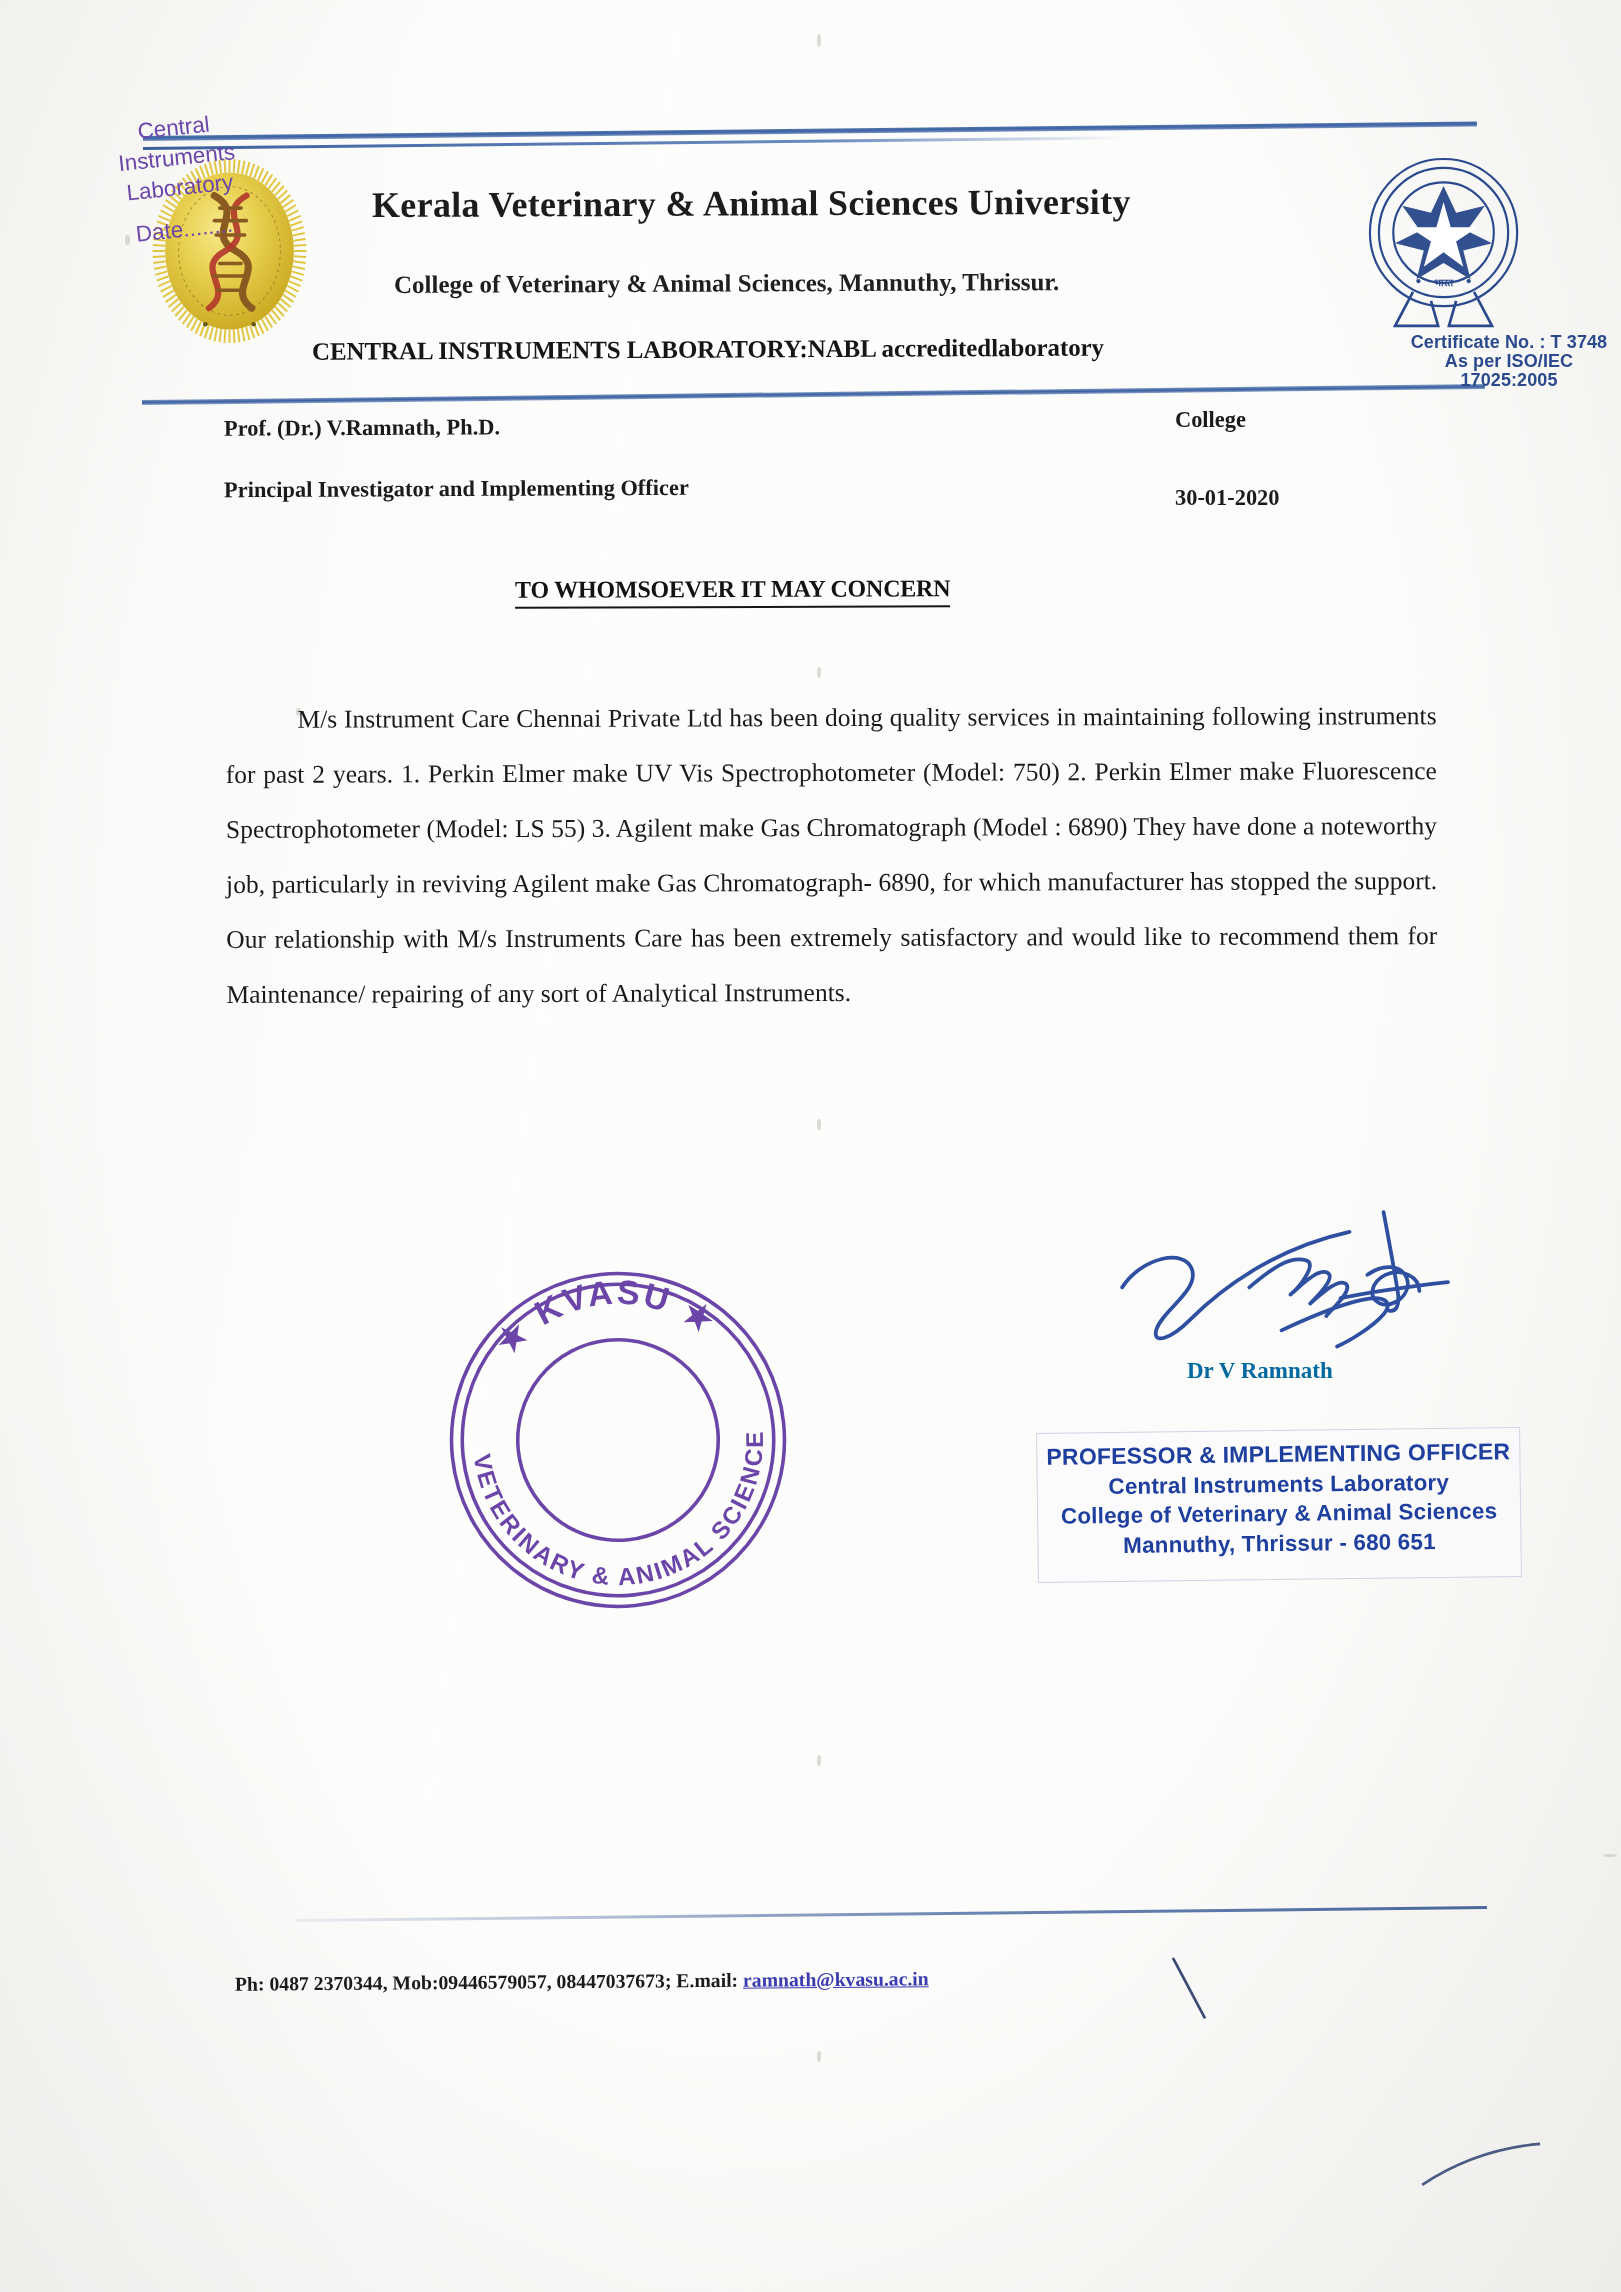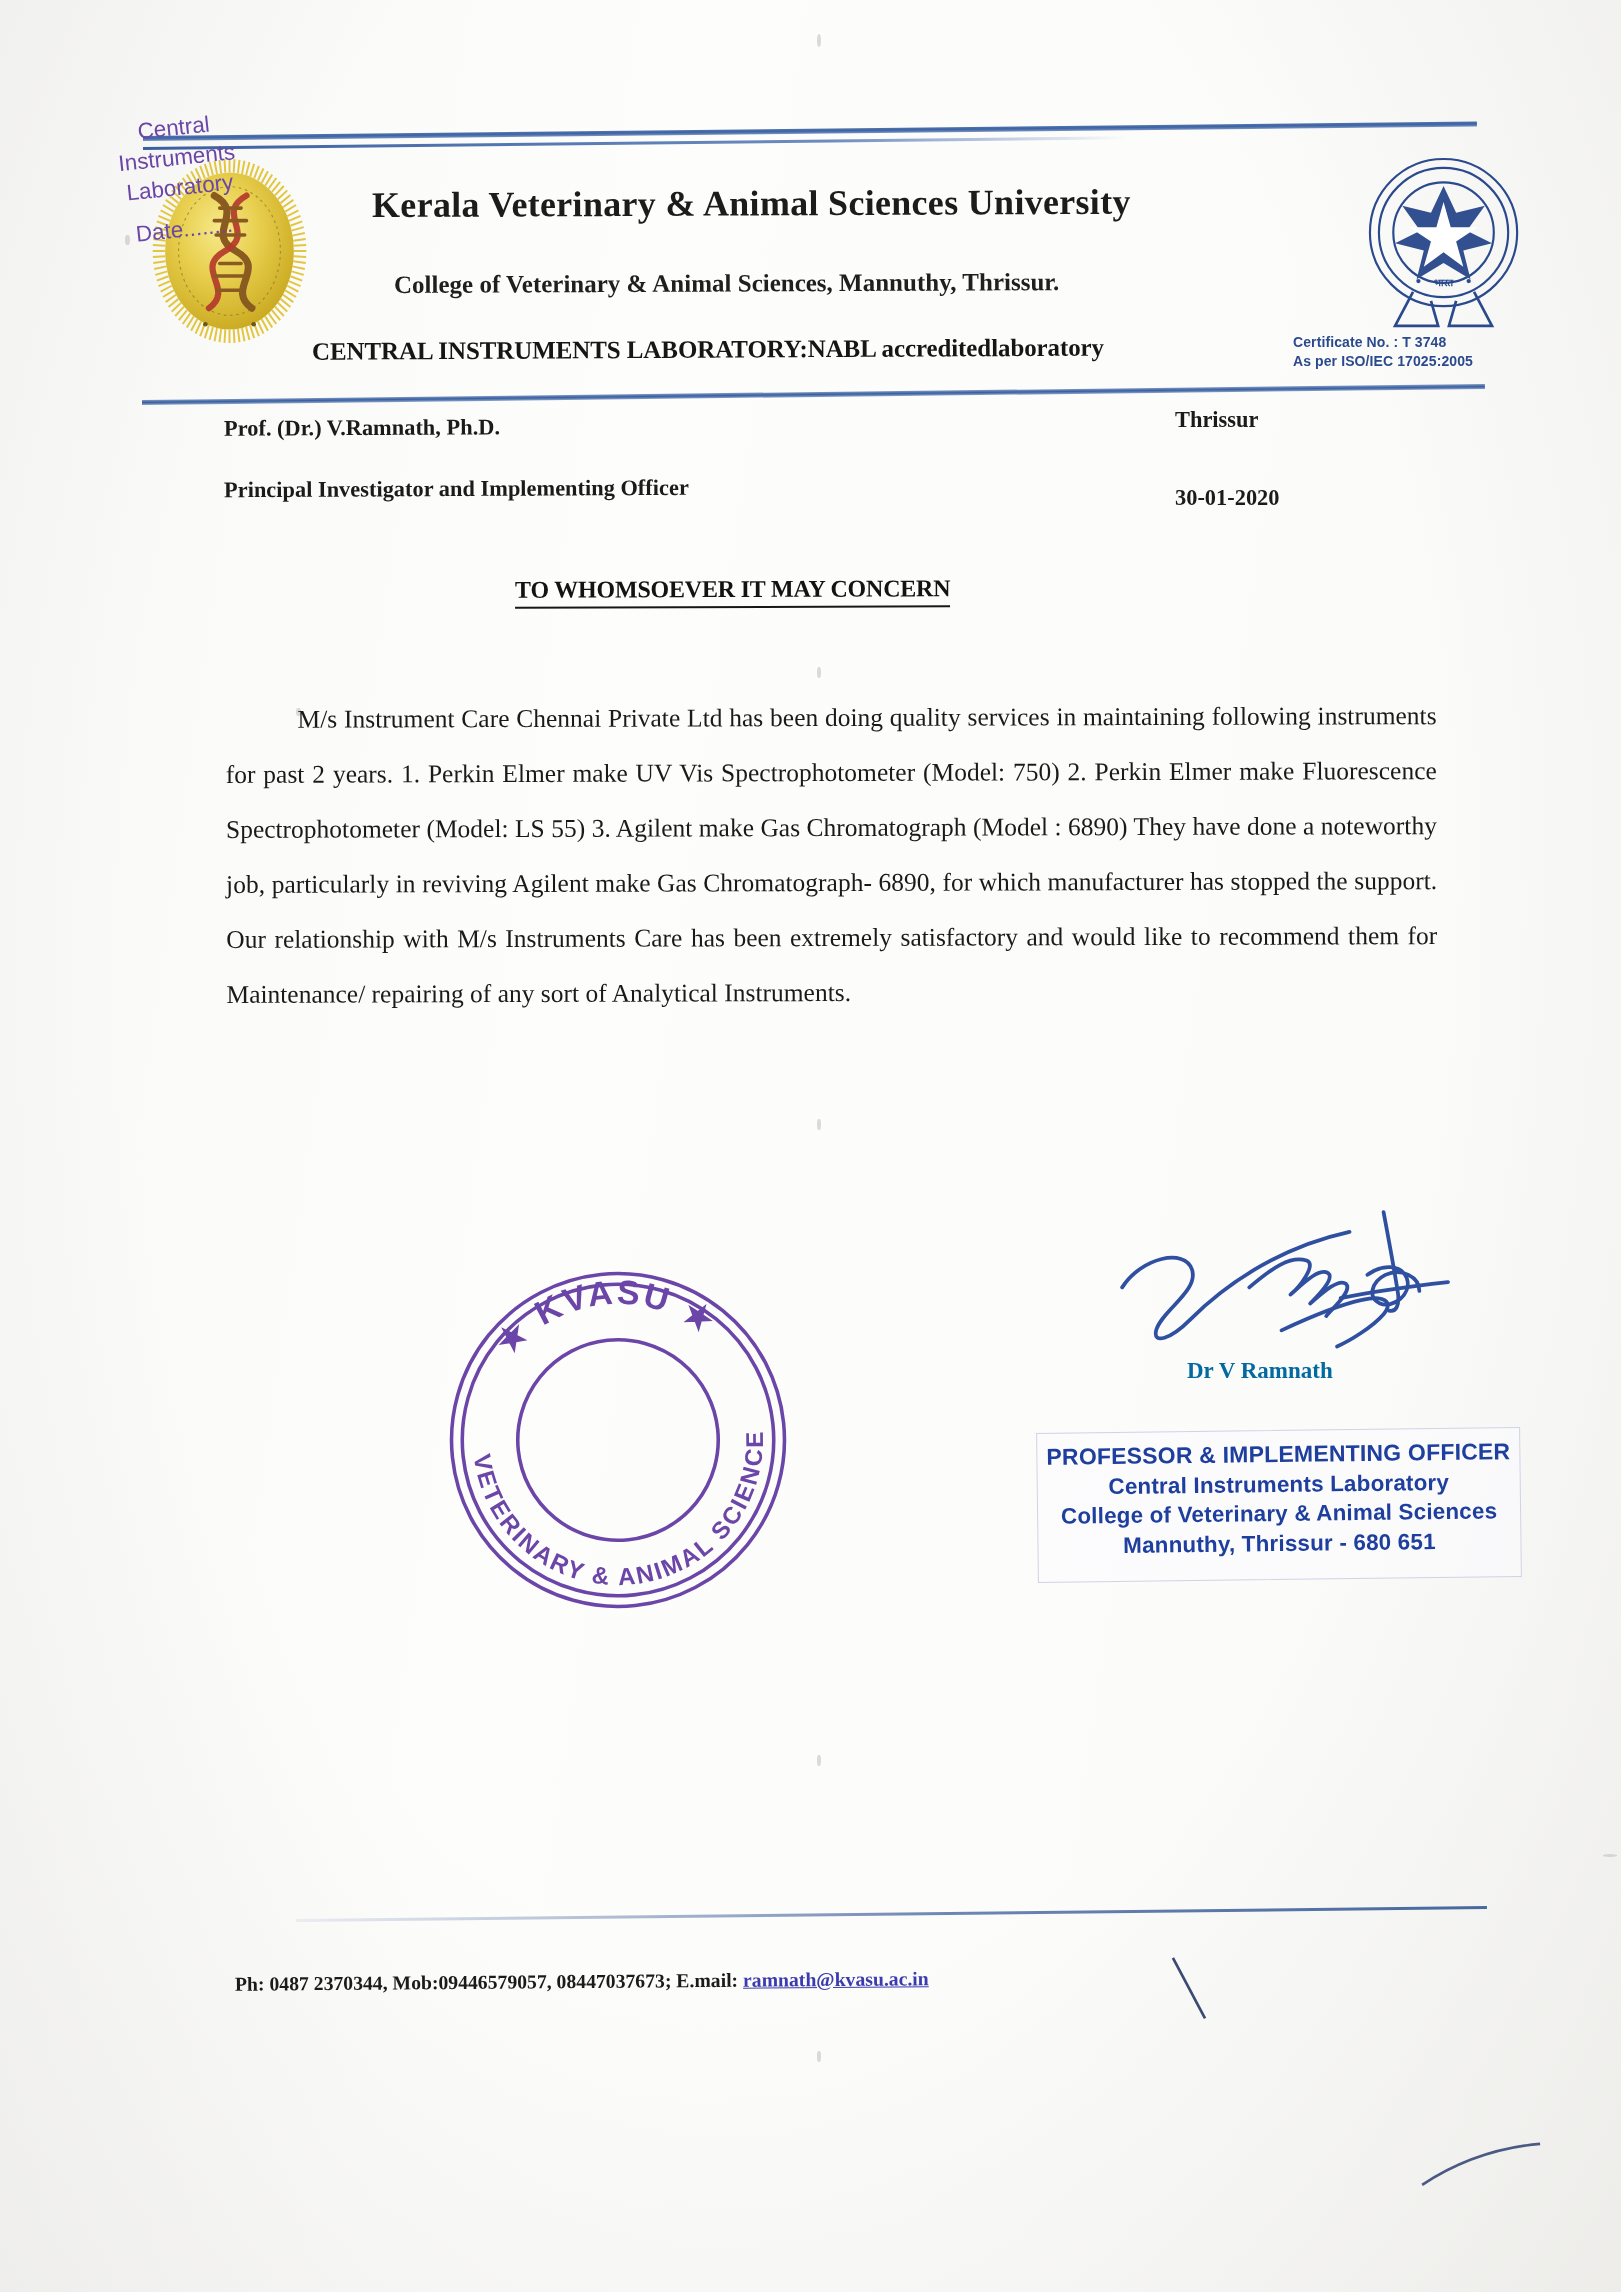--- a/index.html
+++ b/index.html
@@ -85,28 +85,28 @@
   }
   .nabl-logo {
     position: absolute;
     left: 1352px;
     top: 150px;
     width: 184px;
     height: 184px;
   }
   .nabl-cert {
     position: absolute;
-    left: 1293px;
+    left: 1408px;
     top: 333px;
     width: 202px;
-    text-align: left;
+    text-align: center;
     color: #2b4a8e;
     font-family: "Liberation Sans", sans-serif;
     font-weight: bold;
-    font-size: 14px;
+    font-size: 18px;
     line-height: 19px;
     letter-spacing: 0.1px;
   }
 
   .head-title {
     position: absolute;
     left: 372px;
     top: 182px;
     width: 940px;
     font-size: 36px;
@@ -472,21 +472,21 @@
     <div>Certificate No. : T 3748</div>
     <div>As per ISO/IEC 17025:2005</div>
   </div>
 
   <div class="head-title">Kerala Veterinary &amp; Animal Sciences University</div>
   <div class="head-sub">College of Veterinary &amp; Animal Sciences, Mannuthy, Thrissur.</div>
   <div class="head-lab">CENTRAL INSTRUMENTS LABORATORY:NABL accreditedlaboratory</div>
 
   <div class="sender-name">Prof. (Dr.) V.Ramnath, Ph.D.</div>
   <div class="sender-role">Principal Investigator and Implementing Officer</div>
-  <div class="place">Thrissur</div>
+  <div class="place">College</div>
   <div class="letter-date">30-01-2020</div>
 
   <div class="subject">TO WHOMSOEVER IT MAY CONCERN</div>
 
   <div class="body-text">M/s Instrument Care Chennai Private Ltd has been doing quality services in maintaining following instruments for past 2 years. 1. Perkin Elmer make UV Vis Spectrophotometer (Model: 750) 2. Perkin Elmer make Fluorescence Spectrophotometer (Model: LS 55) 3. Agilent make Gas Chromatograph (Model : 6890) They have done a noteworthy job, particularly in reviving Agilent make Gas Chromatograph- 6890, for which manufacturer has stopped the support. Our relationship with M/s Instruments Care has been extremely satisfactory and would like to recommend them for Maintenance/ repairing of any sort of Analytical Instruments.</div>
 
   <svg class="seal" viewBox="0 0 400 400">
     <defs>
       <path id="arcTop" d="M 48 200 A 152 152 0 0 1 352 200" fill="none"></path>
       <path id="arcBottom" d="M 38 200 A 162 162 0 0 0 362 200" fill="none"></path>

